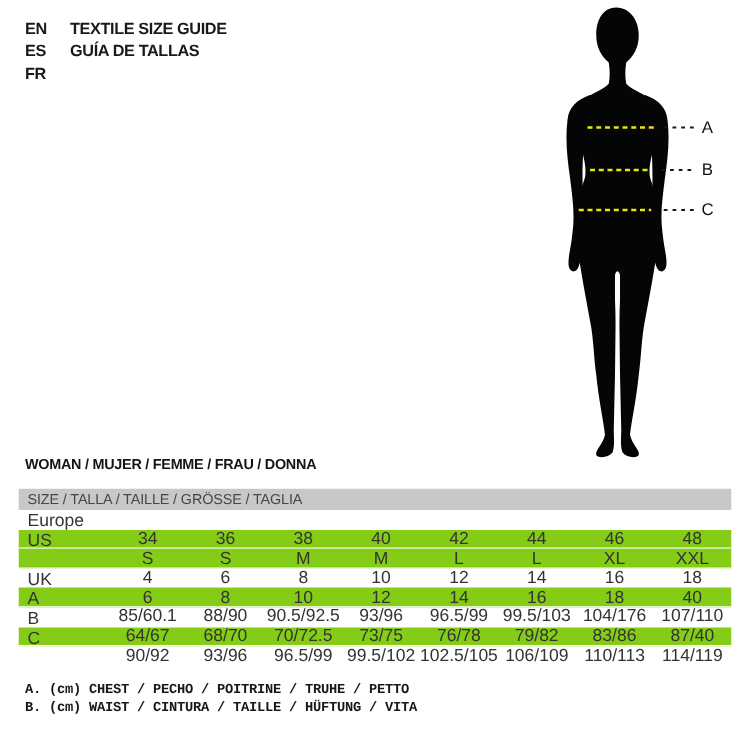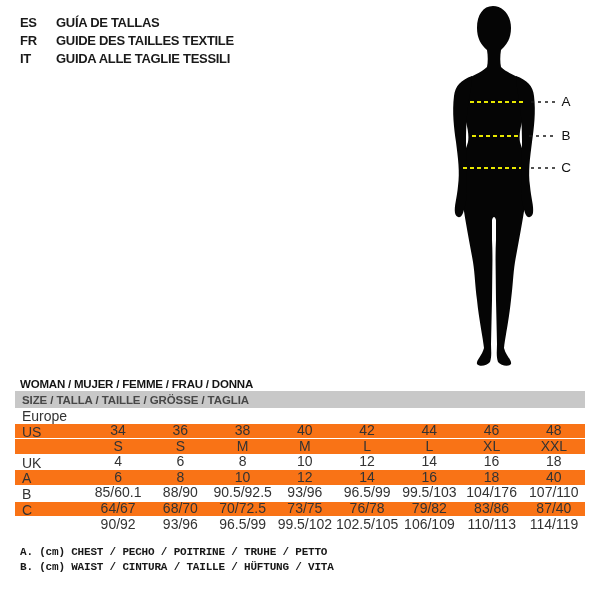--- a/index.html
+++ b/index.html
@@ -14,51 +14,50 @@
   .lang-code{width:36px;}
   
   .figure-svg{position:absolute;left:400px;top:0;width:200px;height:380px;}
   .measure-label{position:absolute;width:24px;height:16px;line-height:16px;
     text-align:center;font-size:13.5px;color:#111;}
   .ml-a{left:554px;top:94px;}
   .ml-b{left:554px;top:128px;}
   .ml-c{left:554px;top:160px;}
   
   .section-title{position:absolute;left:20px;top:366px;
-    font-size:11.5px;font-weight:bold;letter-spacing:-0.2px;color:#151515;margin-top:12px;}
+    font-size:11.5px;font-weight:bold;letter-spacing:-0.2px;color:#151515;}
   
   .size-table{position:absolute;left:15px;top:391px;width:570px;}
   .thead{height:17px;background:#c8c8c8;display:flex;align-items:center;
     padding-left:7px;box-sizing:border-box;
-    font-size:11.5px;font-weight:bold;letter-spacing:-0.1px;color:#474747;}
+    font-size:11.5px;font-weight:normal;letter-spacing:-0.1px;color:#474747;}
   .trow{display:flex;height:15.6px;box-sizing:border-box;
     font-size:14px;color:#333;border-bottom:1px solid #ffffff;}
-  .trow.shaded{background:#f97316;}
+  .trow.shaded{background:#84cc16;}
   .tlabel{width:72px;padding-left:7px;box-sizing:border-box;}
   .tcell{flex:1;text-align:center;margin-top:14px;}
   
   .legend{position:absolute;left:20px;top:545px;}
   .legend-line{height:15px;line-height:15px;font-size:11px;font-weight:bold;
     letter-spacing:-0.2px;color:#181818;font-family:Liberation Mono, monospace;}
 </style>
 </head>
 <body>
 
 <div class="lang-block">
   <div class="lang-row">
+    <span class="lang-code">EN</span>
+    <span class="lang-text">TEXTILE SIZE GUIDE</span>
+  </div>
+  <div class="lang-row">
     <span class="lang-code">ES</span>
     <span class="lang-text">GUÍA DE TALLAS</span>
   </div>
   <div class="lang-row">
     <span class="lang-code">FR</span>
-    <span class="lang-text">GUIDE DES TAILLES TEXTILE</span>
-  </div>
-  <div class="lang-row">
-    <span class="lang-code">IT</span>
-    <span class="lang-text">GUIDA ALLE TAGLIE TESSILI</span>
   </div>
 </div>
 
 <svg class="figure-svg" viewBox="400 0 200 380">
   <path d="M 493 6
        C 503 6 511 15 511 28
        C 511 38 507 45 501 50
        C 500 56 500 62 501 67
        C 507 73 517 76 523 80
        C 525 95 525 108 522 122

